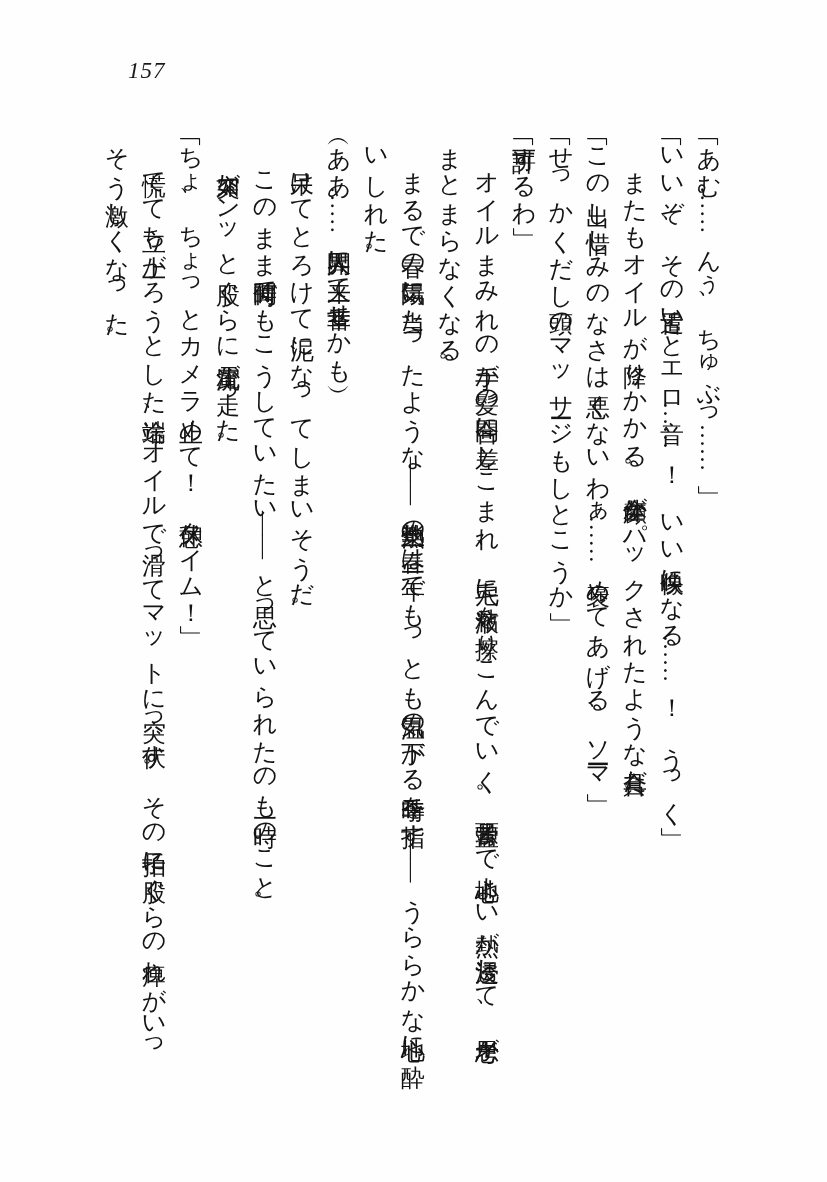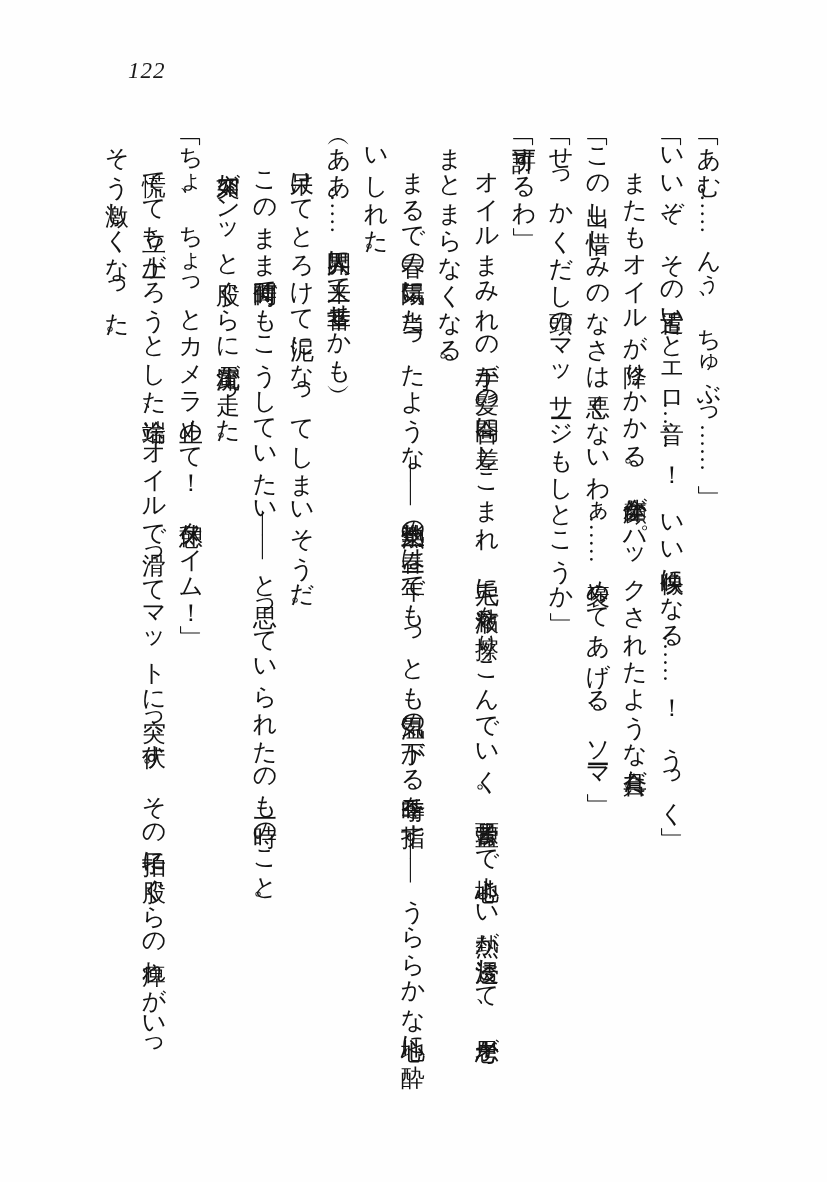--- a/index.html
+++ b/index.html
@@ -39,21 +39,21 @@
     margin: 0;
     padding: 0;
   }
   .text-block p.indent {
     text-indent: 1em;
   }
 </style>
 </head>
 <body>
 
-<div class="page-number">122</div>
+<div class="page-number">157</div>
 
 <div class="text-block" id="text-block">
     <p class="no-indent">「あむ……んぅ、ちゅぶっ……」</p>
     <p class="no-indent">「いいぞ、その舌遣いとエロ音……！　いい映像になる……！　うっく」</p>
     <p class="indent">またもオイルが降りかかる。顔全体がパックされたような具合だ。</p>
     <p class="no-indent">「この出し惜しみのなさは悪くないわぁ……褒めてあげる、ソーマ」</p>
     <p class="no-indent">「せっかくだし頭のマッサージもしとこうか」</p>
     <p class="no-indent">「許可するわ」</p>
     <p class="indent">オイルまみれの手が髪の合間に差しこまれ、毛穴に粘液を擦りこんでいく。頭蓋骨まで心地よい熱が浸透して、思考がまとまらなくなる。</p>
     <p class="indent">まるで春の陽気に当たったような――灼熱楽土の春は一年でもっとも気温の下がる時季を指す――うららかな心地に酔いしれた。</p>

